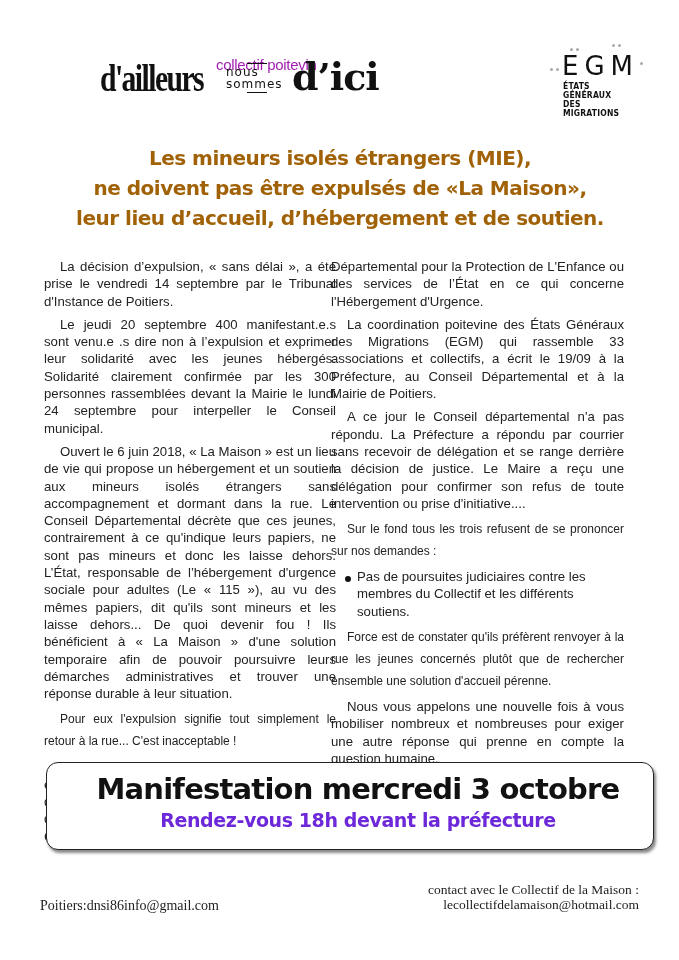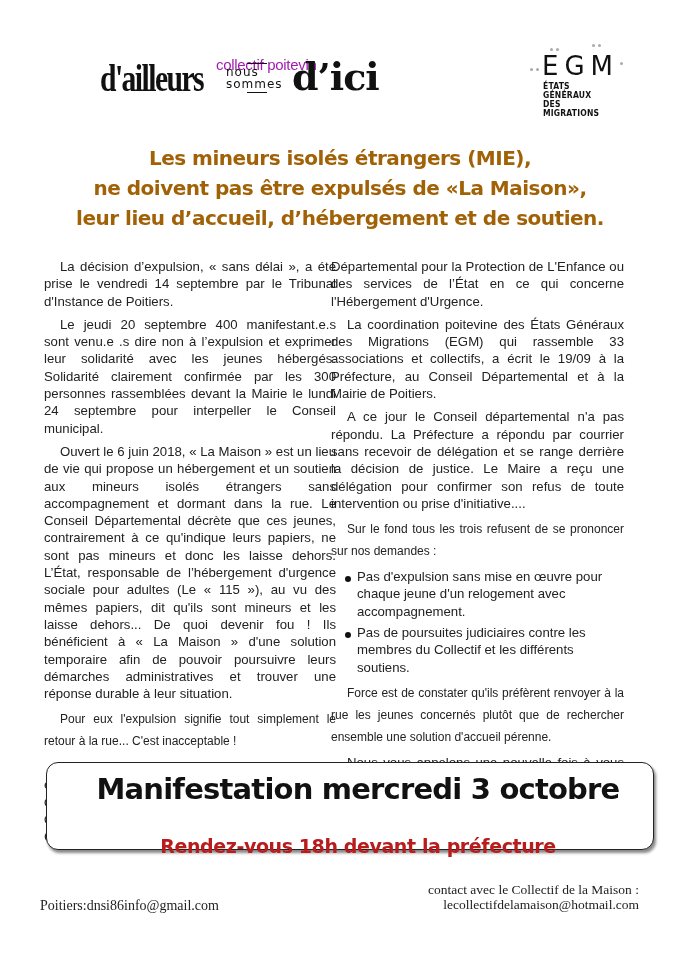--- a/index.html
+++ b/index.html
@@ -7,41 +7,41 @@
 
   .header { position:absolute; top:0; left:0; width:679px; height:120px; }
   .logo-collectif { position:absolute; left:96px; top:36px; width:300px; height:70px; }
   .logo-collectif .sup { position:absolute; left:120px; top:20px; font-family:Liberation Sans, sans-serif; font-size:15px; color:#a21caf; letter-spacing:-0.3px; }
   .logo-collectif .dailleurs { position:absolute; left:4px; top:22px; font-family:"Liberation Serif", serif; font-weight:bold; font-size:38px; letter-spacing:-2px; transform:scaleX(0.78); transform-origin:left top; color:#111; line-height:40px; }
   .logo-collectif .middle { position:absolute; left:130px; top:27px; width:62px; text-align:left; font-family:"DejaVu Sans", sans-serif; font-size:12px; line-height:12px; color:#111; letter-spacing:1px; }
   .logo-collectif .middle .bar { display:block; width:20px; height:1px; background:#111; margin:0 auto 2px; }
   .logo-collectif .middle .bar.b { margin:2px auto 0; }
   .logo-collectif .dici { position:absolute; left:196px; top:21px; font-family:"DejaVu Serif", serif; font-weight:bold; font-size:38px; letter-spacing:-1px; color:#111; line-height:40px; }
 
-  .logo-egm { position:absolute; left:528px; top:46px; width:100px; height:62px;text-decoration:underline; }
+  .logo-egm { position:absolute; left:548px; top:46px; width:100px; height:62px;text-decoration:underline; }
   .logo-egm .egm { position:absolute; left:14px; top:6px; font-family:"DejaVu Sans", sans-serif; font-size:26px; letter-spacing:6px; color:#111; line-height:28px; }
   .logo-egm .dot { position:absolute; width:3px; height:3px; border-radius:50%; background:#aaa; }
   .logo-egm .sub { position:absolute; left:15px; top:36px; font-family:"DejaVu Sans", sans-serif; font-size:8.5px; line-height:9px; color:#111; font-weight:bold; letter-spacing:0.2px; transform:scaleX(0.9); transform-origin:left top; }
 
   .title { position:absolute; left:40px; top:143px; width:600px; text-align:center; font-family:"DejaVu Sans", sans-serif; font-weight:bold; font-size:20px; line-height:30px; color:#a16207; letter-spacing:-0.5px; }
   .title div { white-space:nowrap; }
 
   .col { position:absolute; top:258px; width:292px; font-family:"Liberation Sans", sans-serif; font-size:13.2px; line-height:17.3px; color:#222; text-align:justify; }
   .col.left { left:44px; }
   .col.right { left:331px; top:258px; width:293px; }
   .col p { margin:0 0 6px 0; text-indent:16px; }
   .col p.noindent { text-indent:0; }
   .col p.bold { font-weight:normal; font-size:12px; line-height:22px; }
   .col ul { list-style:none; margin:0 0 6px 0; padding:0 0 0 14px; }
   .col li { position:relative; padding-left:12px; margin-bottom:4px; text-align:left; }
   .col li .bullet { position:absolute; left:0; top:8px; width:6px; height:6px; border-radius:50%; background:#111; }
 
   .event-box { position:absolute; left:46px; top:762px; width:590px; height:86px; border:1.5px solid #222; border-radius:12px; box-shadow:2px 3px 3px #888; background:#fff; text-align:center;padding-left:16px; }
   .event-box .h1 { margin-top:8px; font-family:"DejaVu Sans", sans-serif; font-weight:bold; font-size:29px; line-height:36px; color:#111; letter-spacing:-0.8px; }
-  .event-box .h2 { font-family:"DejaVu Sans", sans-serif; font-weight:bold; font-size:19px; line-height:26px; color:#b91c1c; letter-spacing:-0.4px;margin-top:26px; }
+  .event-box .h2 { font-family:"DejaVu Sans", sans-serif; font-weight:bold; font-size:19px; line-height:26px; color:#6d28d9; letter-spacing:-0.4px; }
 
   .footer-left { position:absolute; left:40px; top:898px; font-family:"Liberation Serif", serif; font-size:14px; color:#222; }
   .footer-right { position:absolute; right:40px; top:882px; text-align:right; font-family:"Liberation Serif", serif; font-size:13.5px; line-height:15px; color:#222; }
 </style>
 </head>
 <body>
 
 <div class="header">
   <div class="logo-collectif">
     <span class="sup">collectif poitevin</span>
@@ -86,24 +86,20 @@
 </div>
 
 <div class="col right">
   <p class="noindent">Départemental pour la Protection de L'Enfance ou des services de l’État en ce qui concerne l'Hébergement d'Urgence.</p>
   <p>La coordination poitevine des États Généraux des Migrations (EGM) qui rassemble 33  associations et collectifs, a écrit le 19/09 à la Préfecture, au Conseil Départemental et à la Mairie de Poitiers.</p>
   <p>A ce jour le Conseil départemental n'a pas répondu. La Préfecture a répondu par courrier sans recevoir de délégation et se range derrière la décision de justice. Le Maire a reçu une délégation pour confirmer son refus de toute intervention ou  prise d'initiative....</p>
   <p class="bold">Sur le fond tous les trois refusent de se prononcer sur nos demandes :</p>
   <ul>
     <li>
       <span class="bullet"></span>
-      <span>Pas d'expulsion sans mise en œuvre pour chaque jeune d'un relogement avec accompagnement.</span>
-    </li>
-    <li>
-      <span class="bullet"></span>
       <span>Pas de poursuites judiciaires contre les membres du Collectif et les différents soutiens.</span>
     </li>
   </ul>
   <p class="bold">Force est de constater qu'ils préfèrent renvoyer à la rue  les jeunes concernés plutôt que de rechercher ensemble une solution d'accueil pérenne.</p>
   <p>Nous vous appelons une nouvelle fois à vous mobiliser nombreux et nombreuses pour exiger une autre réponse qui prenne en compte la question humaine.</p>
 </div>
 
 <div class="event-box">
   <div class="h1">Manifestation mercredi 3 octobre</div>
   <div class="h2">Rendez-vous 18h  devant la préfecture</div>

